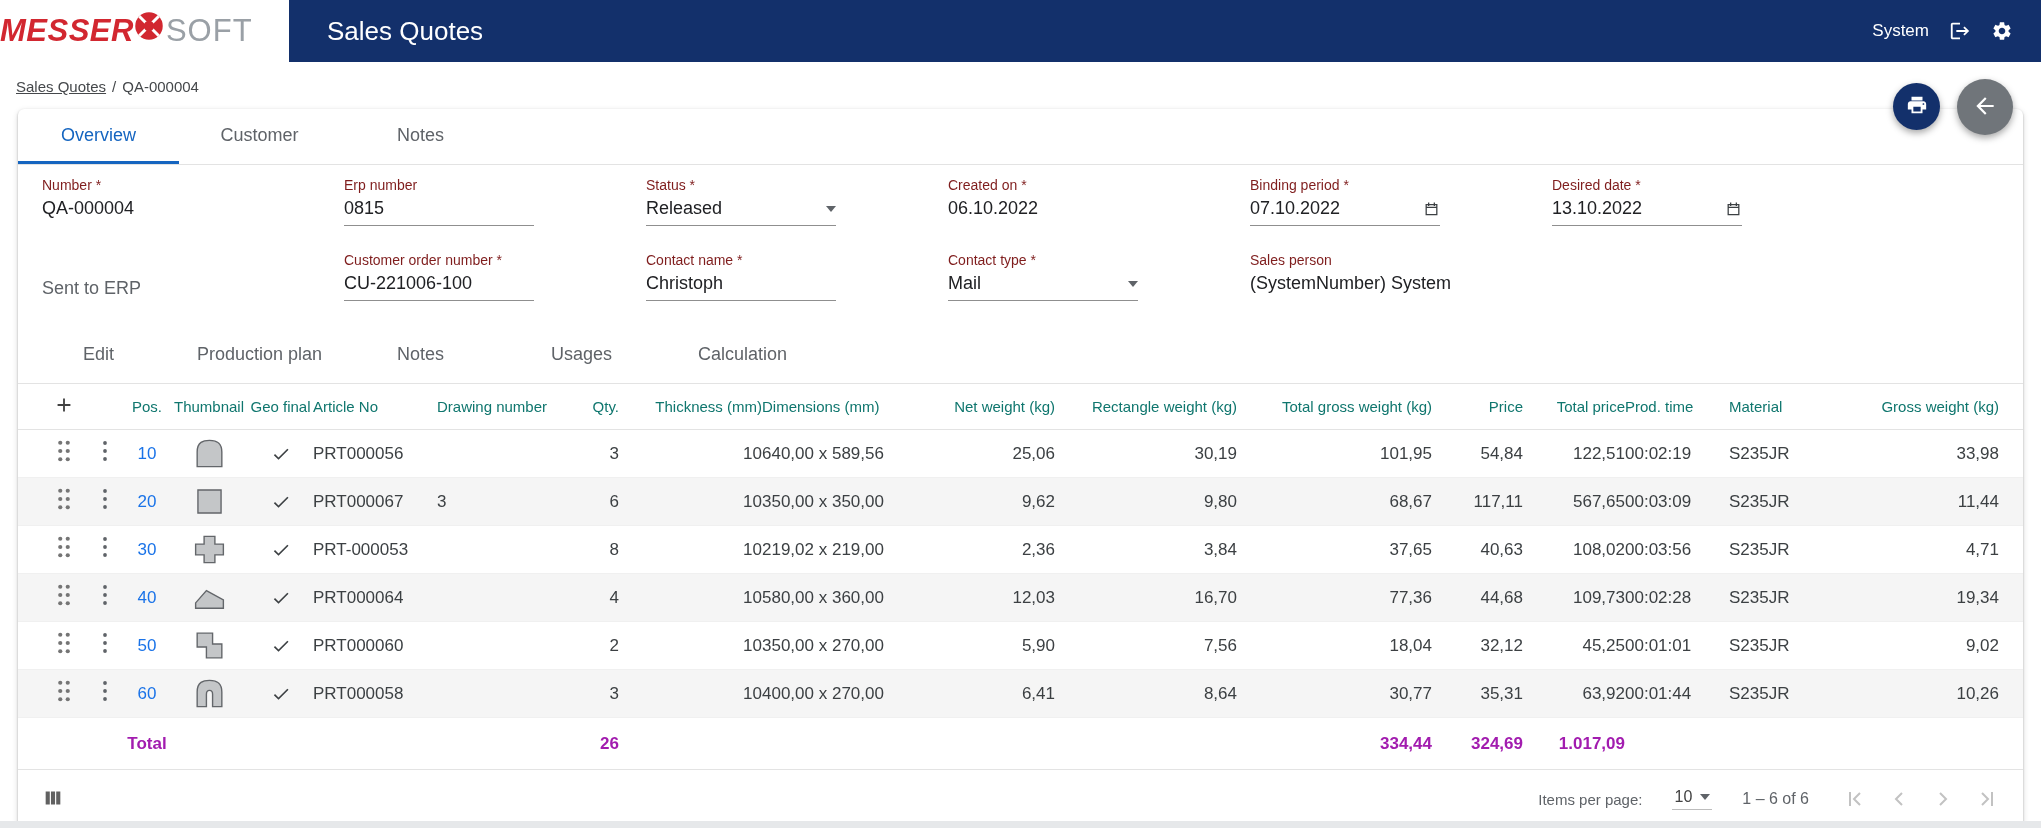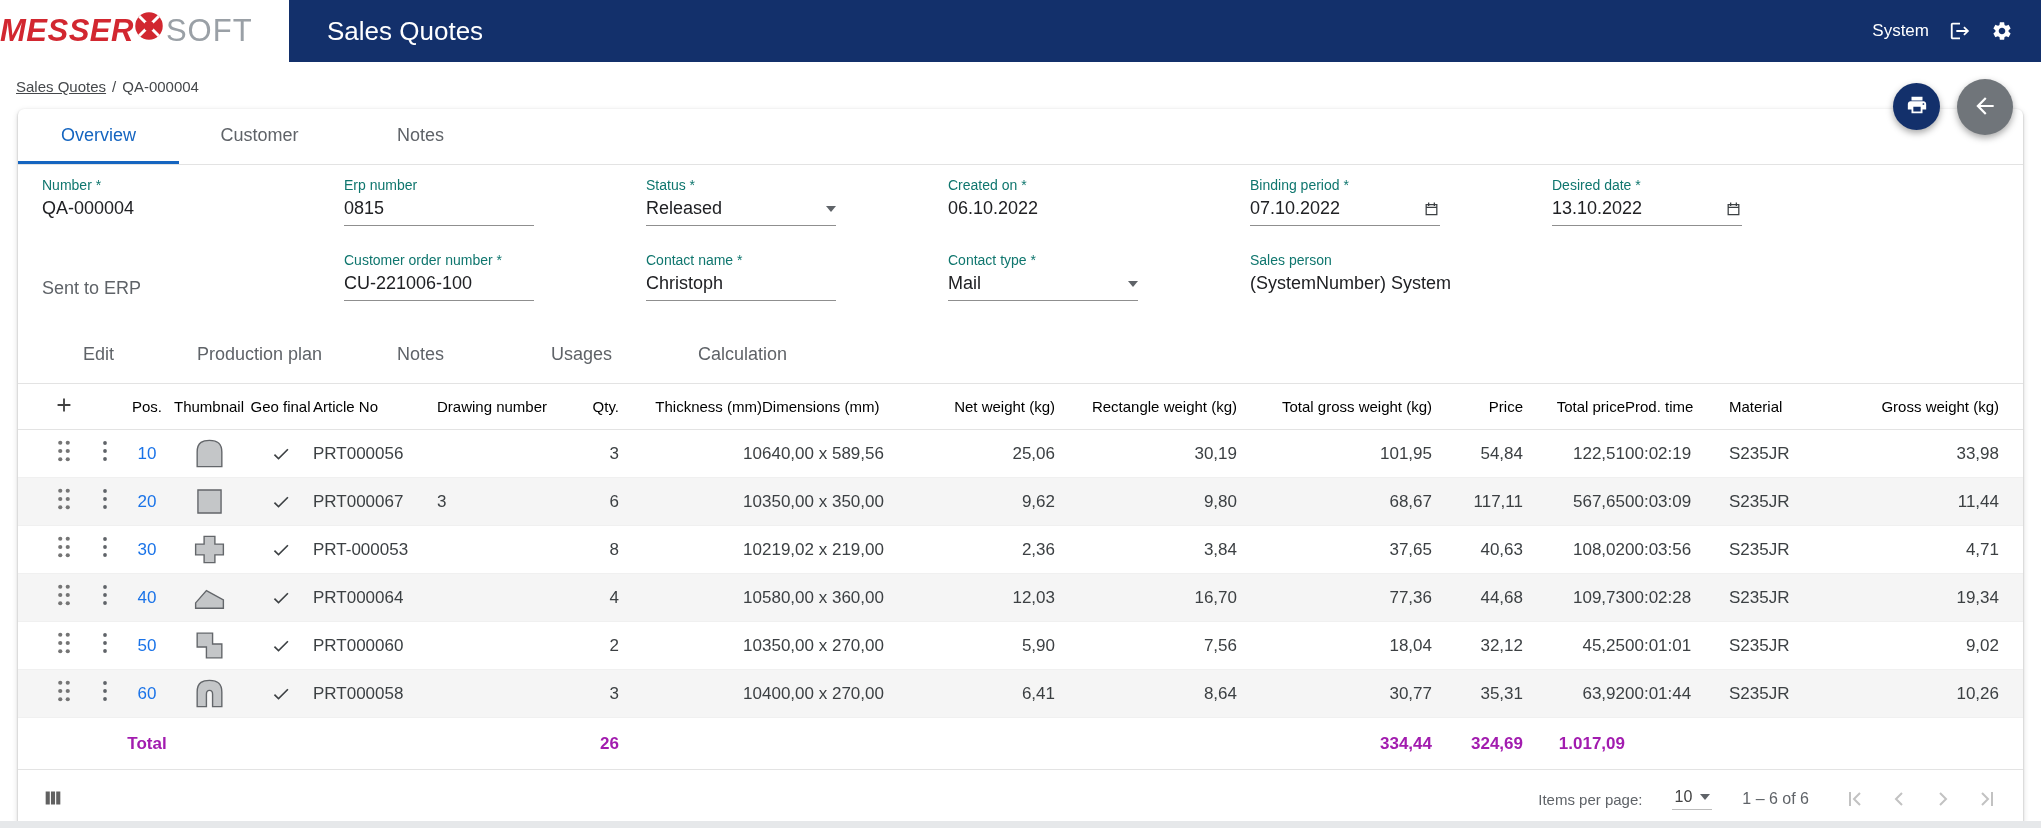--- a/index.html
+++ b/index.html
@@ -33,34 +33,34 @@
   
   .card { margin: 0 18px; background: #fff; border-radius: 6px; box-shadow: 0 1px 2px rgba(0,0,0,.3), 0 2px 6px rgba(0,0,0,.15); overflow: hidden; position: relative; }
 
   
   .tabs { display: flex; border-bottom: 1px solid #e3e3e3; height: 56px; }
   .tab { width: 161px; display: flex; align-items: center; justify-content: center; font-size: 18px; font-weight: 500; color: #5f6368; cursor: pointer; border-bottom: 3px solid transparent; }
   .tab[data-active="true"] { color: var(--accent, #1565c0); border-bottom-color: var(--accent, #1565c0); }
 
   
   .form-grid { display: grid; grid-template-columns: repeat(5, 302px) minmax(200px, 1fr); padding: 12px 24px 22px; row-gap: 26px; }
-  .flabel { font-size: 14px; color: #0f766e; margin-bottom: 5px; white-space: nowrap; }
+  .flabel { font-size: 14px; color: #7f1d1d; margin-bottom: 5px; white-space: nowrap; }
   .fvalue { font-size: 18px; color: #202124; width: 190px; padding-bottom: 6px; display: flex; align-items: center; justify-content: space-between; white-space: nowrap; border-bottom: 1px solid transparent; }
   .fvalue.input { border-bottom: 1px solid #8f8f8f; cursor: text; }
   .fvalue.sel, .fvalue.date { cursor: pointer; }
   .field.static .fvalue { margin-top: 26px; color: #5f6368; }
   .caret { width: 0; height: 0; border-left: 5.5px solid transparent; border-right: 5.5px solid transparent; border-top: 6px solid #5f6368; }
   .cal { display: inline-flex; }
 
   
   .trow { display: grid; align-items: center; padding: 0 24px;
     grid-template-columns: 43px 39px 46px 78px 65px 124px 130px 52px 143px 182px 111px 182px 195px 91px 102px 104px 143px minmax(110px, 1fr); }
   .trow > .cell { white-space: nowrap; overflow: visible; }
   .cell.r { text-align: right; } .cell.c { text-align: center; } .cell.l { text-align: left; }
-  .thead { height: 46px; color: #000000; font-size: 15px; border-bottom: 1px solid #e3e3e3; }
+  .thead { height: 46px; color: #0f766e; font-size: 15px; border-bottom: 1px solid #e3e3e3; }
   .trow.data { height: 48px; font-size: 17px; border-bottom: 1px solid #f0f0f0; }
   .trow.data.alt { background: var(--row-alt, #f5f5f5); }
   .trow.total { height: 52px; font-weight: bold; color: #a21caf; font-size: 17px; border-bottom: 1px solid #e3e3e3; }
   .poslink { color: var(--link-blue, #1a73e8); text-decoration: none; cursor: pointer; }
   .addbtn { background: none; border: none; padding: 0; cursor: pointer; display: inline-flex; }
   .drag, .kebab { display: inline-flex; cursor: grab; }
   .kebab { cursor: pointer; }
   .thumb { display: inline-flex; vertical-align: middle; }
   .check { display: inline-flex; vertical-align: middle; }
 

